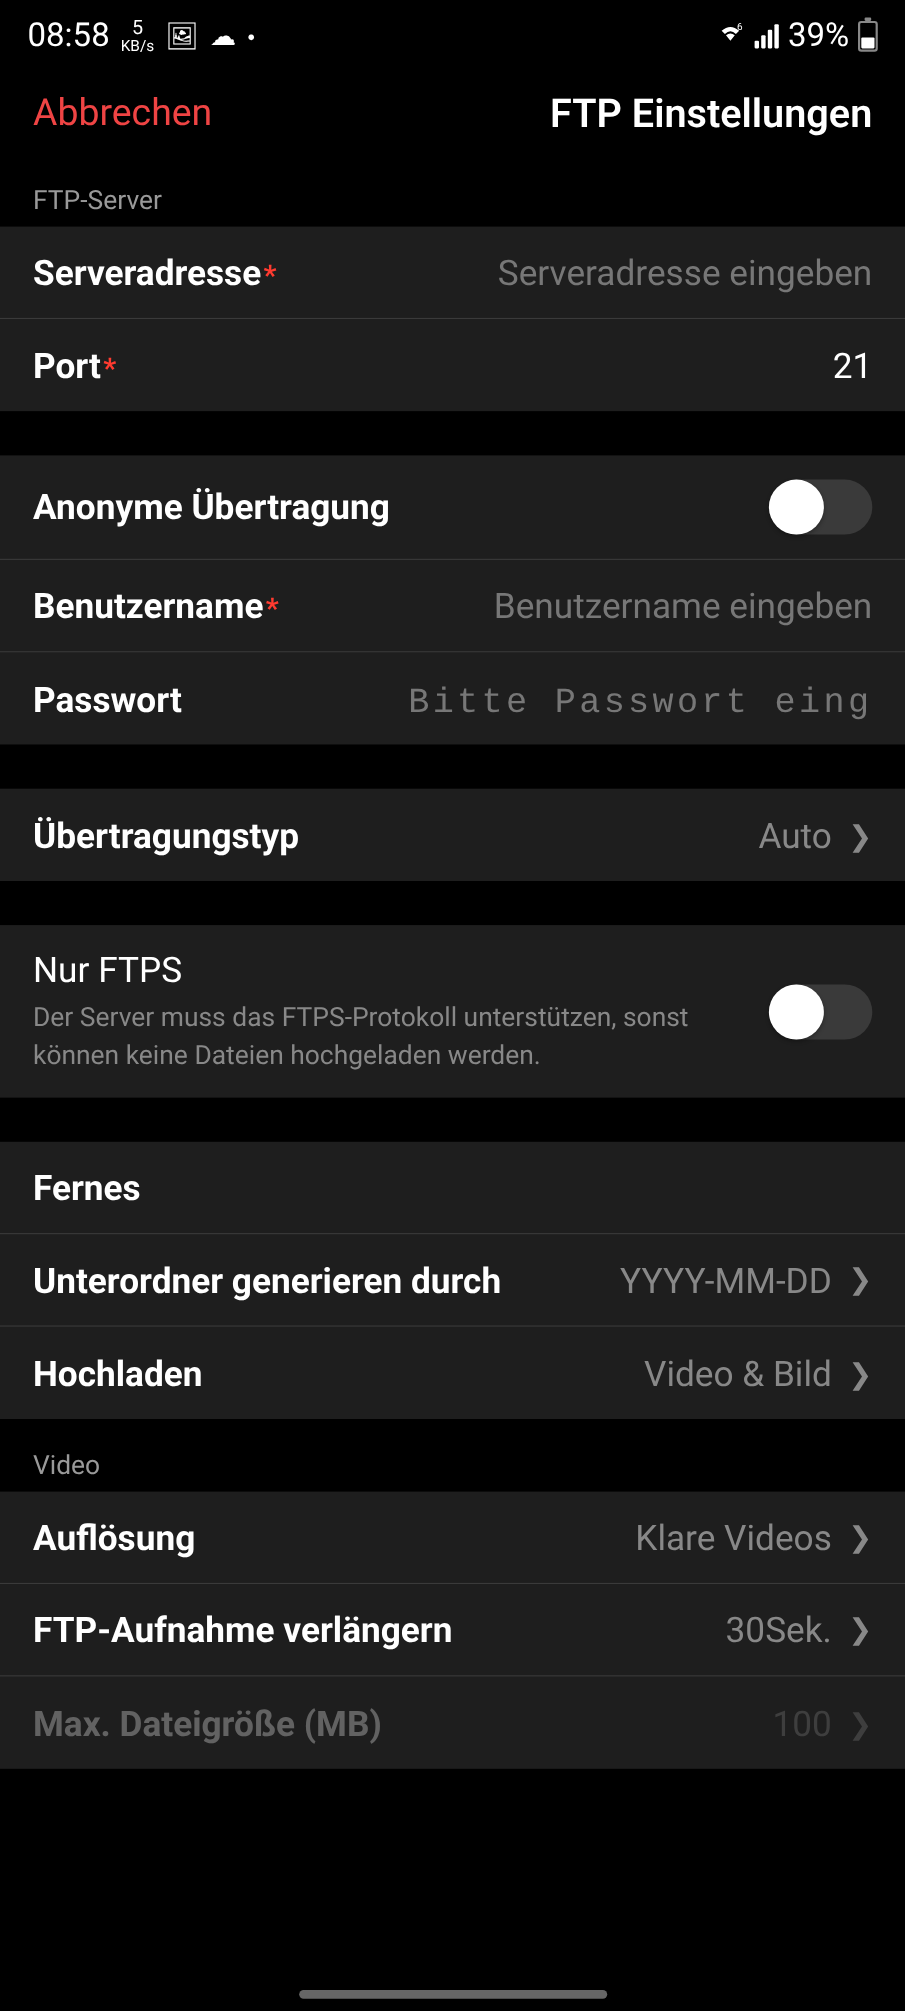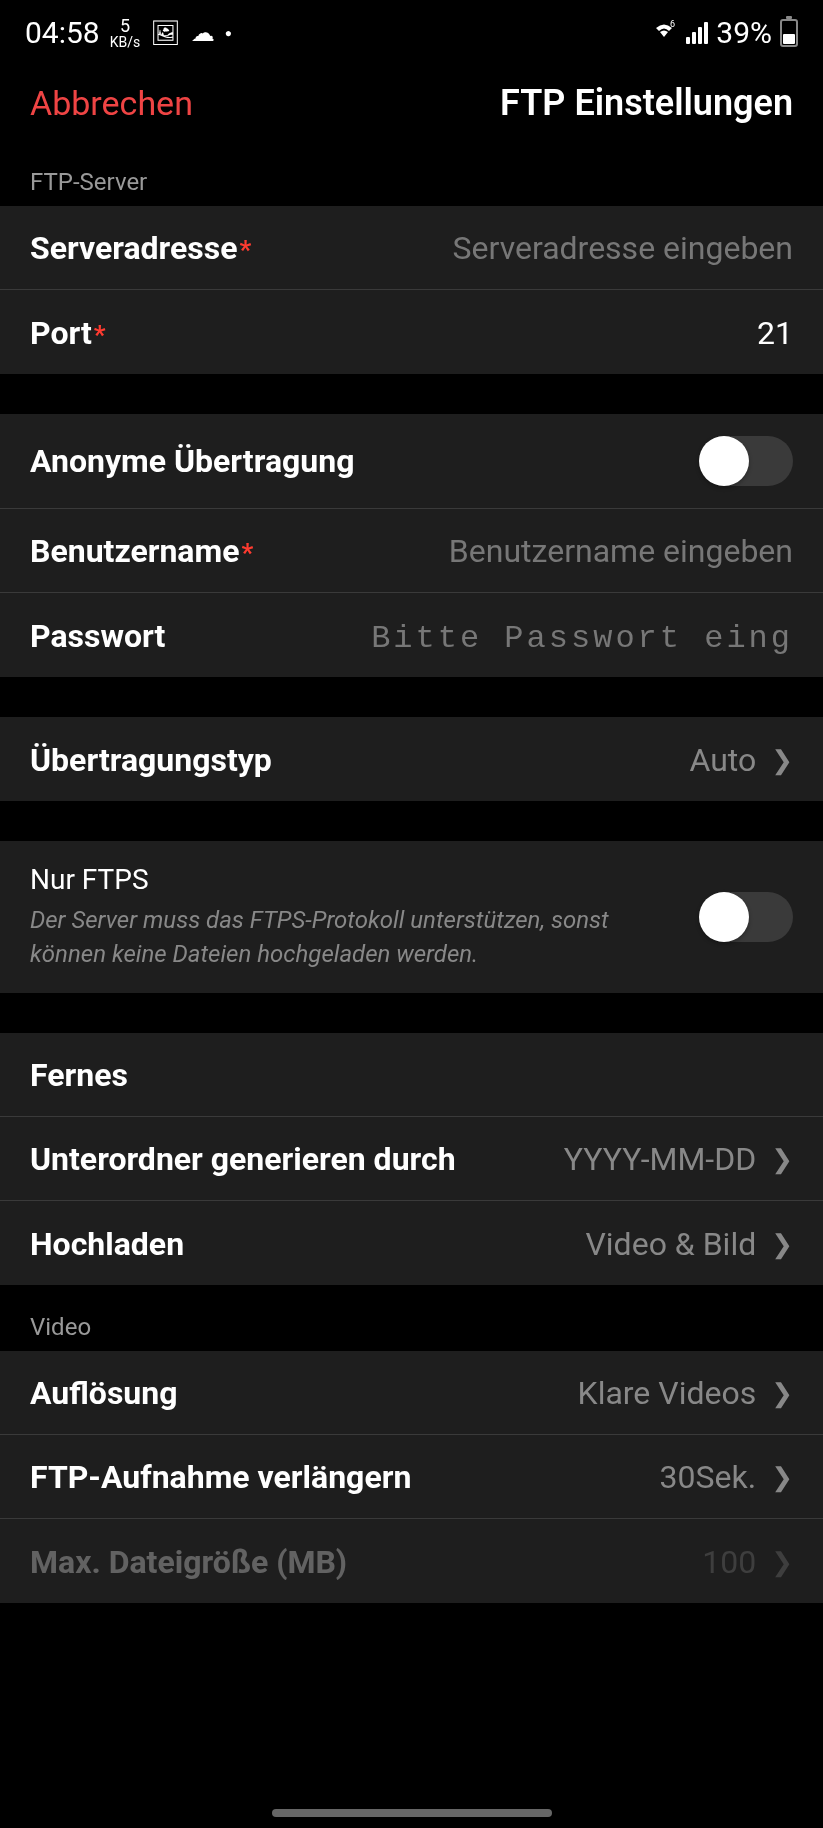--- a/index.html
+++ b/index.html
@@ -36,22 +36,22 @@
     .row-value { color: #888; font-size: 32px; display: flex; align-items: center; gap: 15px; }
     .row-value-white { color: #fff; font-size: 32px; }
     
     .gap { height: 40px; background: #000; }
     
     .toggle { width: 94px; height: 50px; background: #3a3a3a; border-radius: 25px; position: relative; cursor: pointer; }
     .toggle-knob { width: 50px; height: 50px; background: #fff; border-radius: 50%; position: absolute; left: 0; top: 0; box-shadow: 0 2px 4px rgba(0,0,0,0.3); }
     
     .row-multi { display: flex; align-items: center; justify-content: space-between; padding: 22px 30px; }
     .row-multi-text { flex: 1; padding-right: 20px; }
-    .row-multi-label { color: #fff; font-size: 28px; margin-bottom: 8px; }
-    .row-multi-sub { color: #888; font-size: 24px; line-height: 1.4; font-style: italic; }
+    .row-multi-label { color: #fff; font-size: 32px; margin-bottom: 8px; }
+    .row-multi-sub { color: #888; font-size: 24px; line-height: 1.4; }
     
     .chevron { color: #888; font-size: 26px; }
     
     .row-tight .row-label { flex: 0 0 auto; white-space: nowrap; }
     .row-tight .row-value { margin-left: 5px; }
     
     .nav-bar { position: absolute; bottom: 0; left: 0; right: 0; height: 30px; display: flex; justify-content: center; align-items: center; background: #000; }
     .nav-pill { width: 280px; height: 8px; background: #666; border-radius: 4px; }
     
     .signal { display: inline-flex; align-items: flex-end; gap: 2px; height: 22px; }
@@ -61,21 +61,21 @@
     .signal span:nth-child(3) { height: 17px; }
     .signal span:nth-child(4) { height: 22px; }
     
     .wifi-icon { font-size: 22px; position: relative; }
   </style>
 </head>
 <body>
 
 <div class="status-bar">
   <div class="status-left">
-    <span class="status-time">04:58</span>
+    <span class="status-time">08:58</span>
     <div class="status-kbs">
       <div class="status-kbs-num">5</div>
       <div>KB/s</div>
     </div>
     <span class="status-icon">🖼</span>
     <span class="status-icon">☁</span>
     <span class="status-icon" style="font-size:12px;">●</span>
   </div>
   <div class="status-right">
     <span class="wifi-icon">

